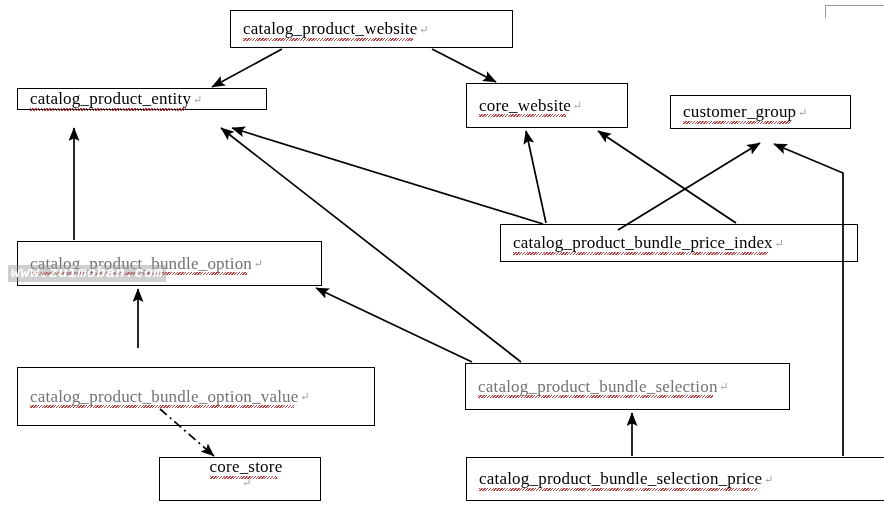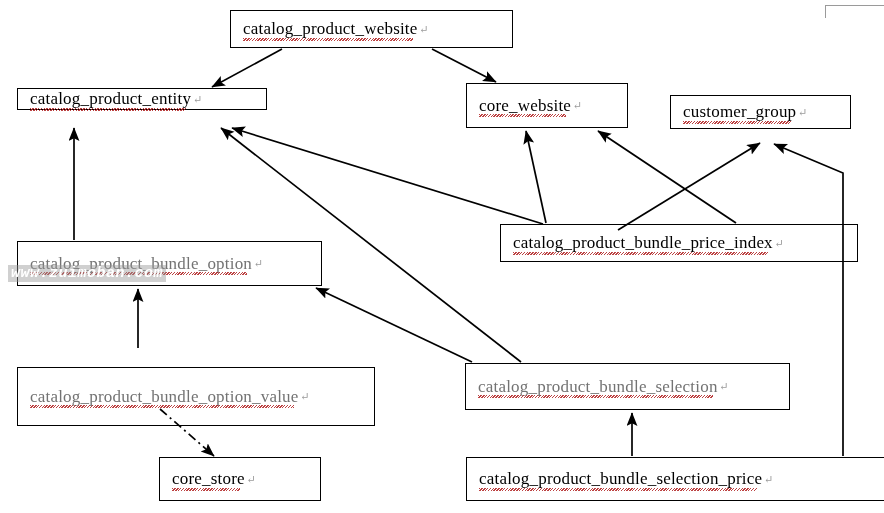--- a/index.html
+++ b/index.html
@@ -176,21 +176,21 @@
   <div class="node red" style="left:17px; top:367px; width:358px; height:59px;">
     <span class="node-label">catalog_product_bundle_option_value</span>
       <span class="pilcrow">↵</span>
   </div>
 
   <div class="node red" style="left:465px; top:363px; width:325px; height:47px;">
     <span class="node-label">catalog_product_bundle_selection</span>
       <span class="pilcrow">↵</span>
   </div>
 
-  <div class="node" style="left:159px; top:457px; width:162px; height:44px;">
+  <div class="node" style="left:159px; top:457px; width:162px; height:44px;flex-direction:column;">
     <span class="node-label">core_store</span>
       <span class="pilcrow">↵</span>
   </div>
 
   <div class="node" style="left:466px; top:457px; width:424px; height:44px;">
     <span class="node-label">catalog_product_bundle_selection_price</span>
       <span class="pilcrow">↵</span>
   </div>
 
   <div id="watermark-url">www.zuimoban.com</div>

